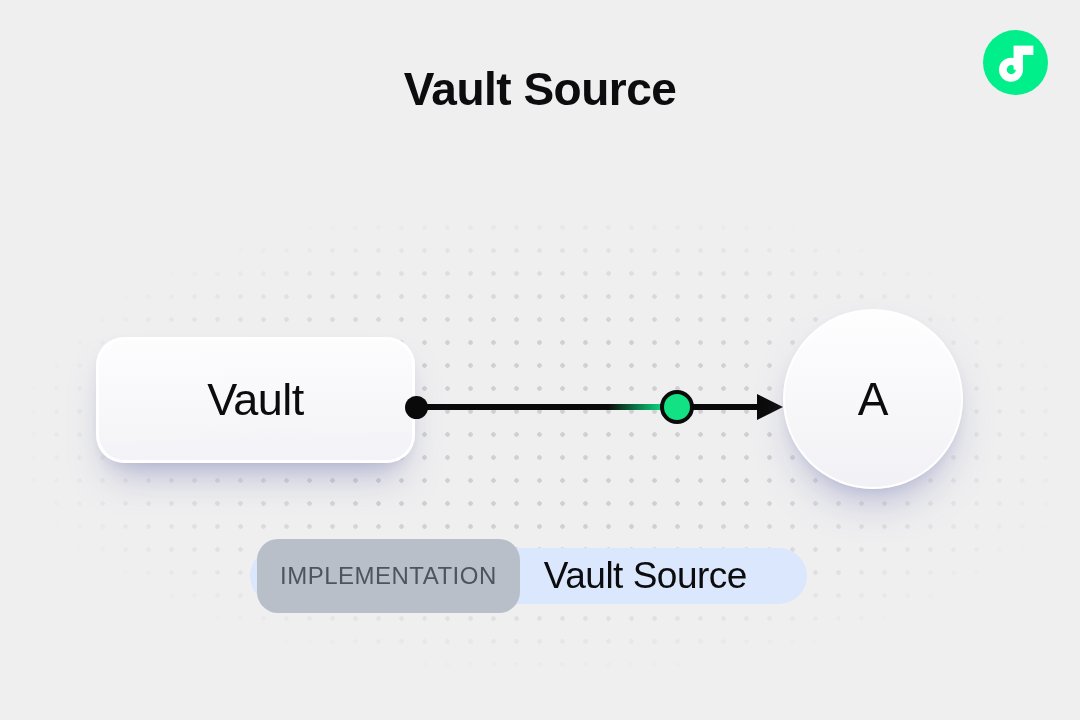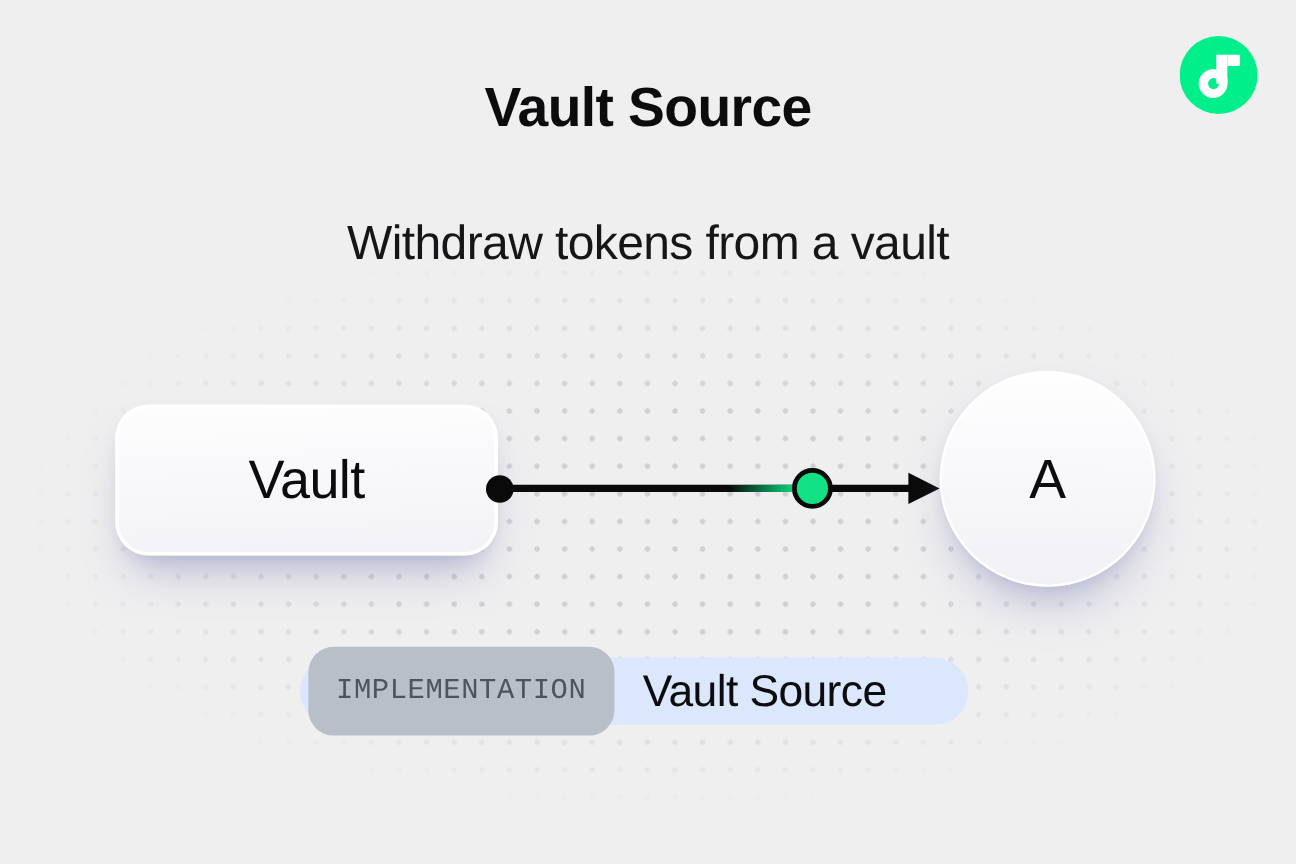--- a/index.html
+++ b/index.html
@@ -131,39 +131,37 @@
     background: var(--tag-bg, #b8bfc9);
     color: var(--tag-text, #4e545e);
     height: 42px;
     border-radius: 21px;
     padding: 16px 23px;
     display: flex; align-items: center;
     font-size: 24px;
     font-weight: 500;
     letter-spacing: 0.5px;
     white-space: nowrap;
-    font-family: Liberation Mono, monospace;
   }
   .impl-label {
     font-size: 37px;
     letter-spacing: -0.5px;
     color: var(--text, #0c0c0f);
     white-space: nowrap;
   }
 </style>
 </head>
 <body>
 
 <div class="canvas">
 
   <div class="dot-grid"></div>
 
   <div class="page-title">Vault Source</div>
 
-  <div class="page-subtitle">Withdraw tokens from a vault</div>
 
   <div class="flow-logo">
     <svg viewBox="0 0 100 100" width="65" height="65" aria-hidden="true">
       <circle class="logo-green" cx="50" cy="50" r="50"></circle>
       <circle class="logo-white" cx="43" cy="61" r="18.5"></circle>
       <circle class="logo-green" cx="43.5" cy="61" r="7"></circle>
       <rect class="logo-white" x="47" y="24" width="14.5" height="37"></rect>
       <rect class="logo-white" x="61.5" y="24" width="16" height="14.5"></rect>
       <rect class="logo-green" x="61.5" y="38.5" width="16" height="14.5"></rect>
     </svg>

